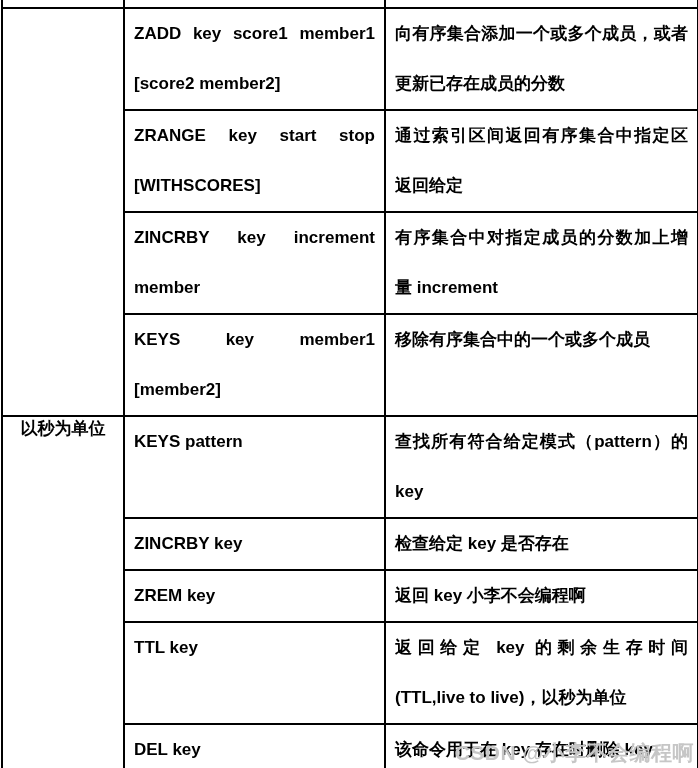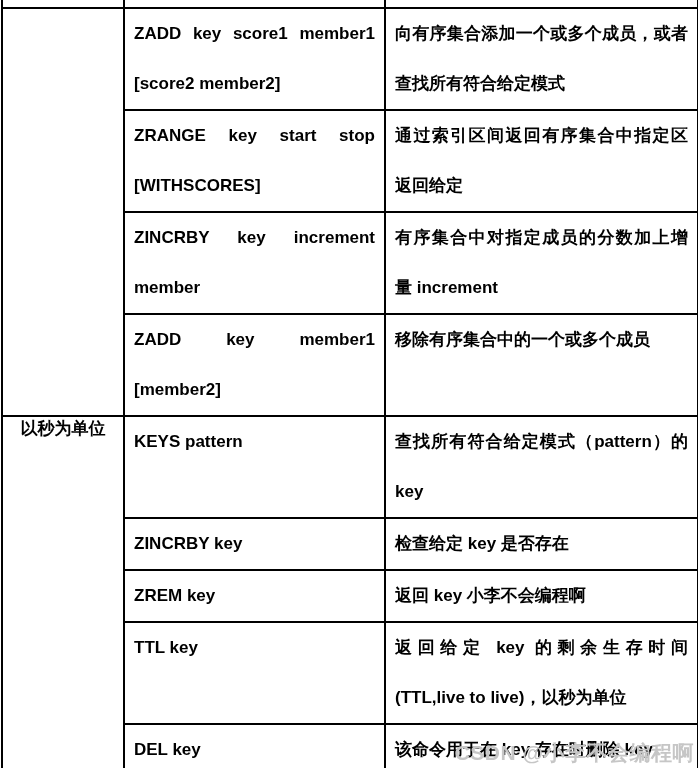--- a/index.html
+++ b/index.html
@@ -86,21 +86,21 @@
     <tr style="height:100px">
       <td class="cat" rowspan="4">
         
       </td>
       <td>
         <div class="line j">ZADD key score1 member1</div>
         <div class="line">[score2 member2]</div>
       </td>
       <td>
         <div class="line j">向有序集合添加一个或多个成员，或者</div>
-        <div class="line">查找所有符合给定模式</div>
+        <div class="line">更新已存在成员的分数</div>
       </td>
     </tr>
 
     <tr style="height:100px">
       <td>
         <div class="line j">ZRANGE key start stop</div>
         <div class="line">[WITHSCORES]</div>
       </td>
       <td>
         <div class="line j">通过索引区间返回有序集合中指定区</div>
@@ -114,21 +114,21 @@
         <div class="line">member</div>
       </td>
       <td>
         <div class="line j">有序集合中对指定成员的分数加上增</div>
         <div class="line">量 increment</div>
       </td>
     </tr>
 
     <tr style="height:100px">
       <td>
-        <div class="line j">ZADD key member1</div>
+        <div class="line j">KEYS key member1</div>
         <div class="line">[member2]</div>
       </td>
       <td>
         <div class="line wrapok">移除有序集合中的一个或多个成员</div>
       </td>
     </tr>
 
     <tr style="height:102px">
       <td class="cat" rowspan="5">
         <span>以秒为单位</span>

